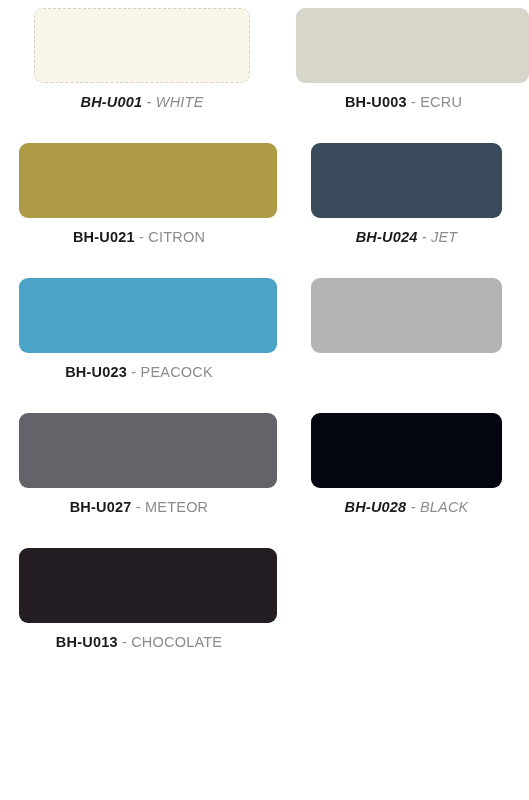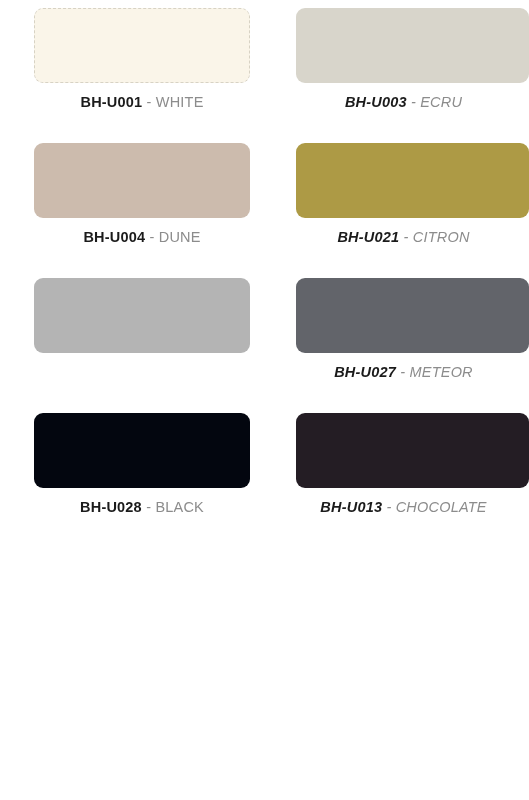--- a/index.html
+++ b/index.html
@@ -22,25 +22,25 @@
     height: 810px;
   }
 
   .swatch-cell {
     position: relative;
     box-sizing: border-box;
   }
 
   .swatch-cell.col-left {
     padding: 8px 27px 0 34px;
+    font-style: italic;
   }
 
   .swatch-cell.col-right {
     padding: 8px 0 0 19px;
-    font-style: italic;
   }
 
   .swatch-chip {
     height: 75px;
     border-radius: 9px;
     box-sizing: border-box;
   }
 
   .swatch-chip.dashed {
     border: 1px dashed #d7d2c4;
@@ -79,27 +79,31 @@
 
 <div id="swatch-grid">
     <div class="swatch-cell col-left">
       <div class="swatch-chip dashed" style="background: rgb(250, 245, 233);"></div>
       <div class="swatch-label"><span class="swatch-code">BH-U001</span> <span class="swatch-sep">-</span> <span class="swatch-name">WHITE</span></div>
     </div>
     <div class="swatch-cell col-right">
       <div class="swatch-chip" style="background: rgb(216, 213, 203);"></div>
       <div class="swatch-label"><span class="swatch-code">BH-U003</span> <span class="swatch-sep">-</span> <span class="swatch-name">ECRU</span></div>
     </div>
-    <div class="swatch-cell col-left">
-      <div class="swatch-chip" style="background: rgb(204, 187, 173);"></div>
-      <div class="swatch-label"><span class="swatch-code">BH-U004</span> <span class="swatch-sep">-</span> <span class="swatch-name">DUNE</span></div>
-    </div>
     <div class="swatch-cell col-right">
       <div class="swatch-chip" style="background: rgb(173, 154, 69);"></div>
       <div class="swatch-label"><span class="swatch-code">BH-U021</span> <span class="swatch-sep">-</span> <span class="swatch-name">CITRON</span></div>
+    </div>
+    <div class="swatch-cell col-left">
+      <div class="swatch-chip" style="background: rgb(57, 75, 90);"></div>
+      <div class="swatch-label"><span class="swatch-code">BH-U024</span> <span class="swatch-sep">-</span> <span class="swatch-name">JET</span></div>
+    </div>
+    <div class="swatch-cell col-right">
+      <div class="swatch-chip" style="background: rgb(75, 163, 199);"></div>
+      <div class="swatch-label"><span class="swatch-code">BH-U023</span> <span class="swatch-sep">-</span> <span class="swatch-name">PEACOCK</span></div>
     </div>
     <div class="swatch-cell col-left">
       <div class="swatch-chip" style="background: rgb(180, 180, 180);"></div>
     </div>
     <div class="swatch-cell col-right">
       <div class="swatch-chip" style="background: rgb(98, 100, 106);"></div>
       <div class="swatch-label"><span class="swatch-code">BH-U027</span> <span class="swatch-sep">-</span> <span class="swatch-name">METEOR</span></div>
     </div>
     <div class="swatch-cell col-left">
       <div class="swatch-chip" style="background: rgb(3, 6, 15);"></div>

